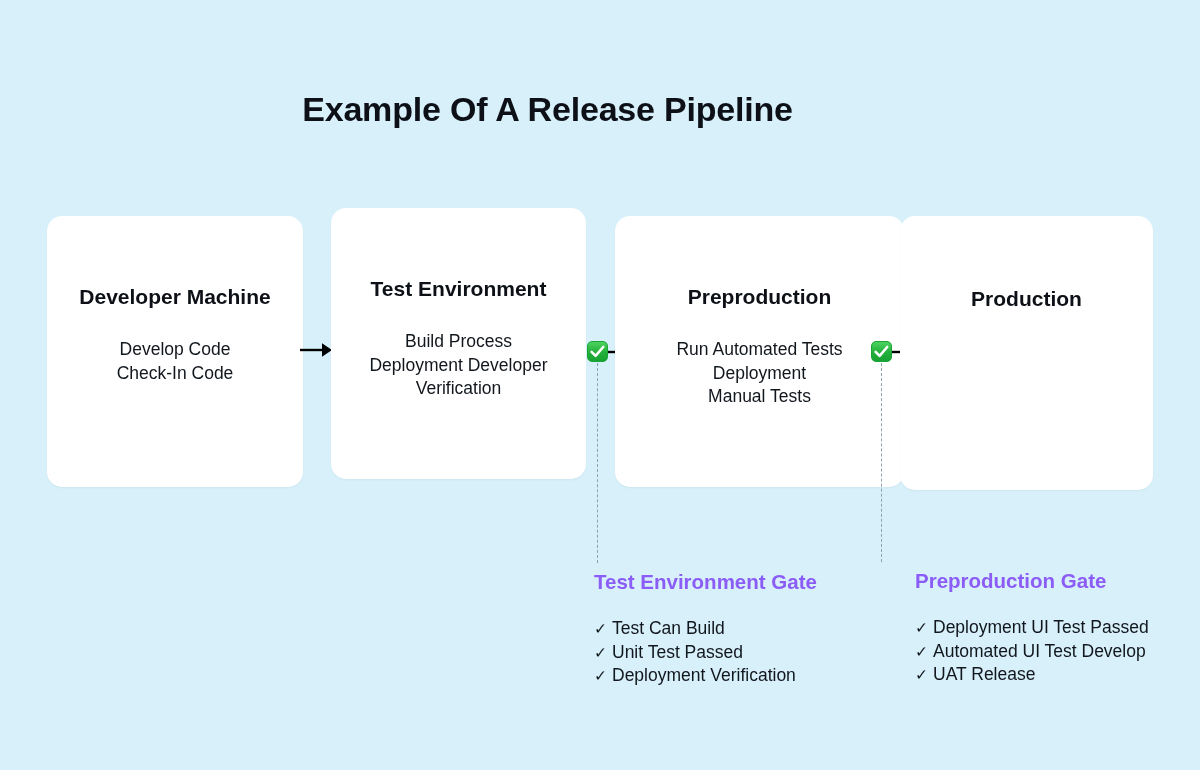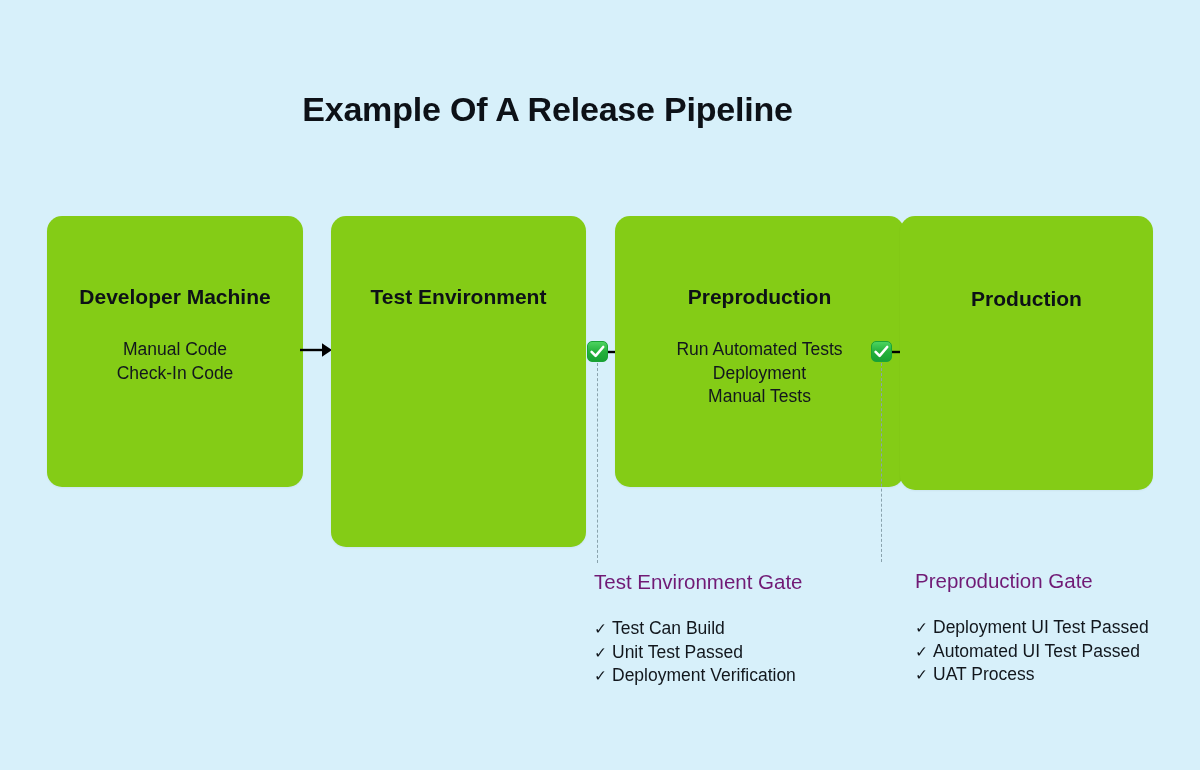--- a/index.html
+++ b/index.html
@@ -33,21 +33,21 @@
     font-size: 34px;
     font-weight: bold;
     letter-spacing: -0.2px;
     color: #0d1117;
     line-height: 46px;
   }
 
   
   .stage-card {
     position: absolute;
-    background: #84cc16;
+    background: #ffffff;
     border-radius: 15px;
     box-shadow: 0 1px 2px rgba(15, 40, 60, 0.05);
     box-sizing: border-box;
   }
   .stage-card .stage-title {
     position: absolute;
     left: 0;
     right: 0;
     text-align: center;
     font-size: 21px;
@@ -60,21 +60,21 @@
     left: 10px;
     right: 10px;
     text-align: center;
     font-size: 17.5px;
     font-weight: normal;
     color: #12171d;
     line-height: 23.5px;
   }
 
   #card-dev      { left: 47px;  top: 216px; width: 256px; height: 271px; }
-  #card-test     { left: 331px; top: 216px; width: 255px; height: 331px; text-decoration: underline; }
+  #card-test     { left: 331px; top: 208px; width: 255px; height: 271px; text-decoration: underline; }
   #card-preprod  { left: 615px; top: 216px; width: 289px; height: 271px; padding-left: 32px; }
   #card-prod     { left: 900px; top: 216px; width: 253px; height: 274px; }
 
   #card-dev .stage-title      { top: 67px; }
   #card-test .stage-title     { top: 67px; }
   #card-preprod .stage-title  { top: 67px; }
   #card-prod .stage-title     { top: 69px; }
 
   #card-dev .stage-lines      { top: 122px; }
   #card-test .stage-lines     { top: 122px; }
@@ -119,22 +119,22 @@
     width: 0;
     border-left: 1px dashed #8aa3ad;
   }
 
   
   .gate-panel {
     position: absolute;
   }
   .gate-panel .gate-title {
     font-size: 20.5px;
-    font-weight: normal;
-    color: #701a75;
+    font-weight: bold;
+    color: #8b5cf6;
     line-height: 27px;
     white-space: nowrap;
   }
   .gate-panel .gate-list {
     margin: 0;
     padding: 0;
     list-style: none;
   }
   .gate-panel .gate-item {
     display: flex;
@@ -160,33 +160,36 @@
 </style>
 </head>
 <body>
 
 <div class="canvas">
 
   <div class="page-title">Example Of A Release Pipeline</div>
 
   <div class="stage-card" id="card-dev">
     <div class="stage-title">Developer Machine</div>
-    <div class="stage-lines" style="white-space: pre-line;">Manual Code
+    <div class="stage-lines" style="white-space: pre-line;">Develop Code
 Check-In Code</div>
   </div>
 
   <div class="arrow-plain" style="left: 300px; top: 341px;">
     <svg width="34" height="18" viewBox="0 0 34 18" aria-hidden="true">
       <line x1="0" y1="9" x2="26" y2="9" stroke="#000000" stroke-width="2.4"></line>
       <path d="M22 2.2 L32 9 L22 15.8 Z" fill="#000000"></path>
     </svg>
   </div>
 
   <div class="stage-card" id="card-test">
     <div class="stage-title">Test Environment</div>
+    <div class="stage-lines" style="white-space: pre-line;">Build Process
+Deployment Developer
+Verification</div>
   </div>
 
   <div class="gate-marker" style="left: 587px; top: 341px;">
     <div class="gate-badge">
       <svg width="19" height="19" viewBox="0 0 19 19" aria-hidden="true">
         <path d="M3.6 9.8 L7.6 13.8 L15.2 5.0" stroke="#ffffff" stroke-width="2.6" fill="none" stroke-linecap="round" stroke-linejoin="round"></path>
       </svg>
     </div>
     <div class="gate-arrow">
       <svg width="25" height="18" viewBox="0 0 25 18" aria-hidden="true">
@@ -245,22 +248,22 @@
 
   <div class="gate-panel" id="gate-preprod">
     <div class="gate-title">Preproduction Gate</div>
     <ul class="gate-list">
       <li class="gate-item">
         <span class="gate-check">✓</span>
         <span>Deployment UI Test Passed</span>
       </li>
       <li class="gate-item">
         <span class="gate-check">✓</span>
-        <span>Automated UI Test Passed</span>
-      </li>
-      <li class="gate-item">
-        <span class="gate-check">✓</span>
-        <span>UAT Process</span>
+        <span>Automated UI Test Develop</span>
+      </li>
+      <li class="gate-item">
+        <span class="gate-check">✓</span>
+        <span>UAT Release</span>
       </li>
     </ul>
   </div>
 
 </div>
 
 </body></html>

